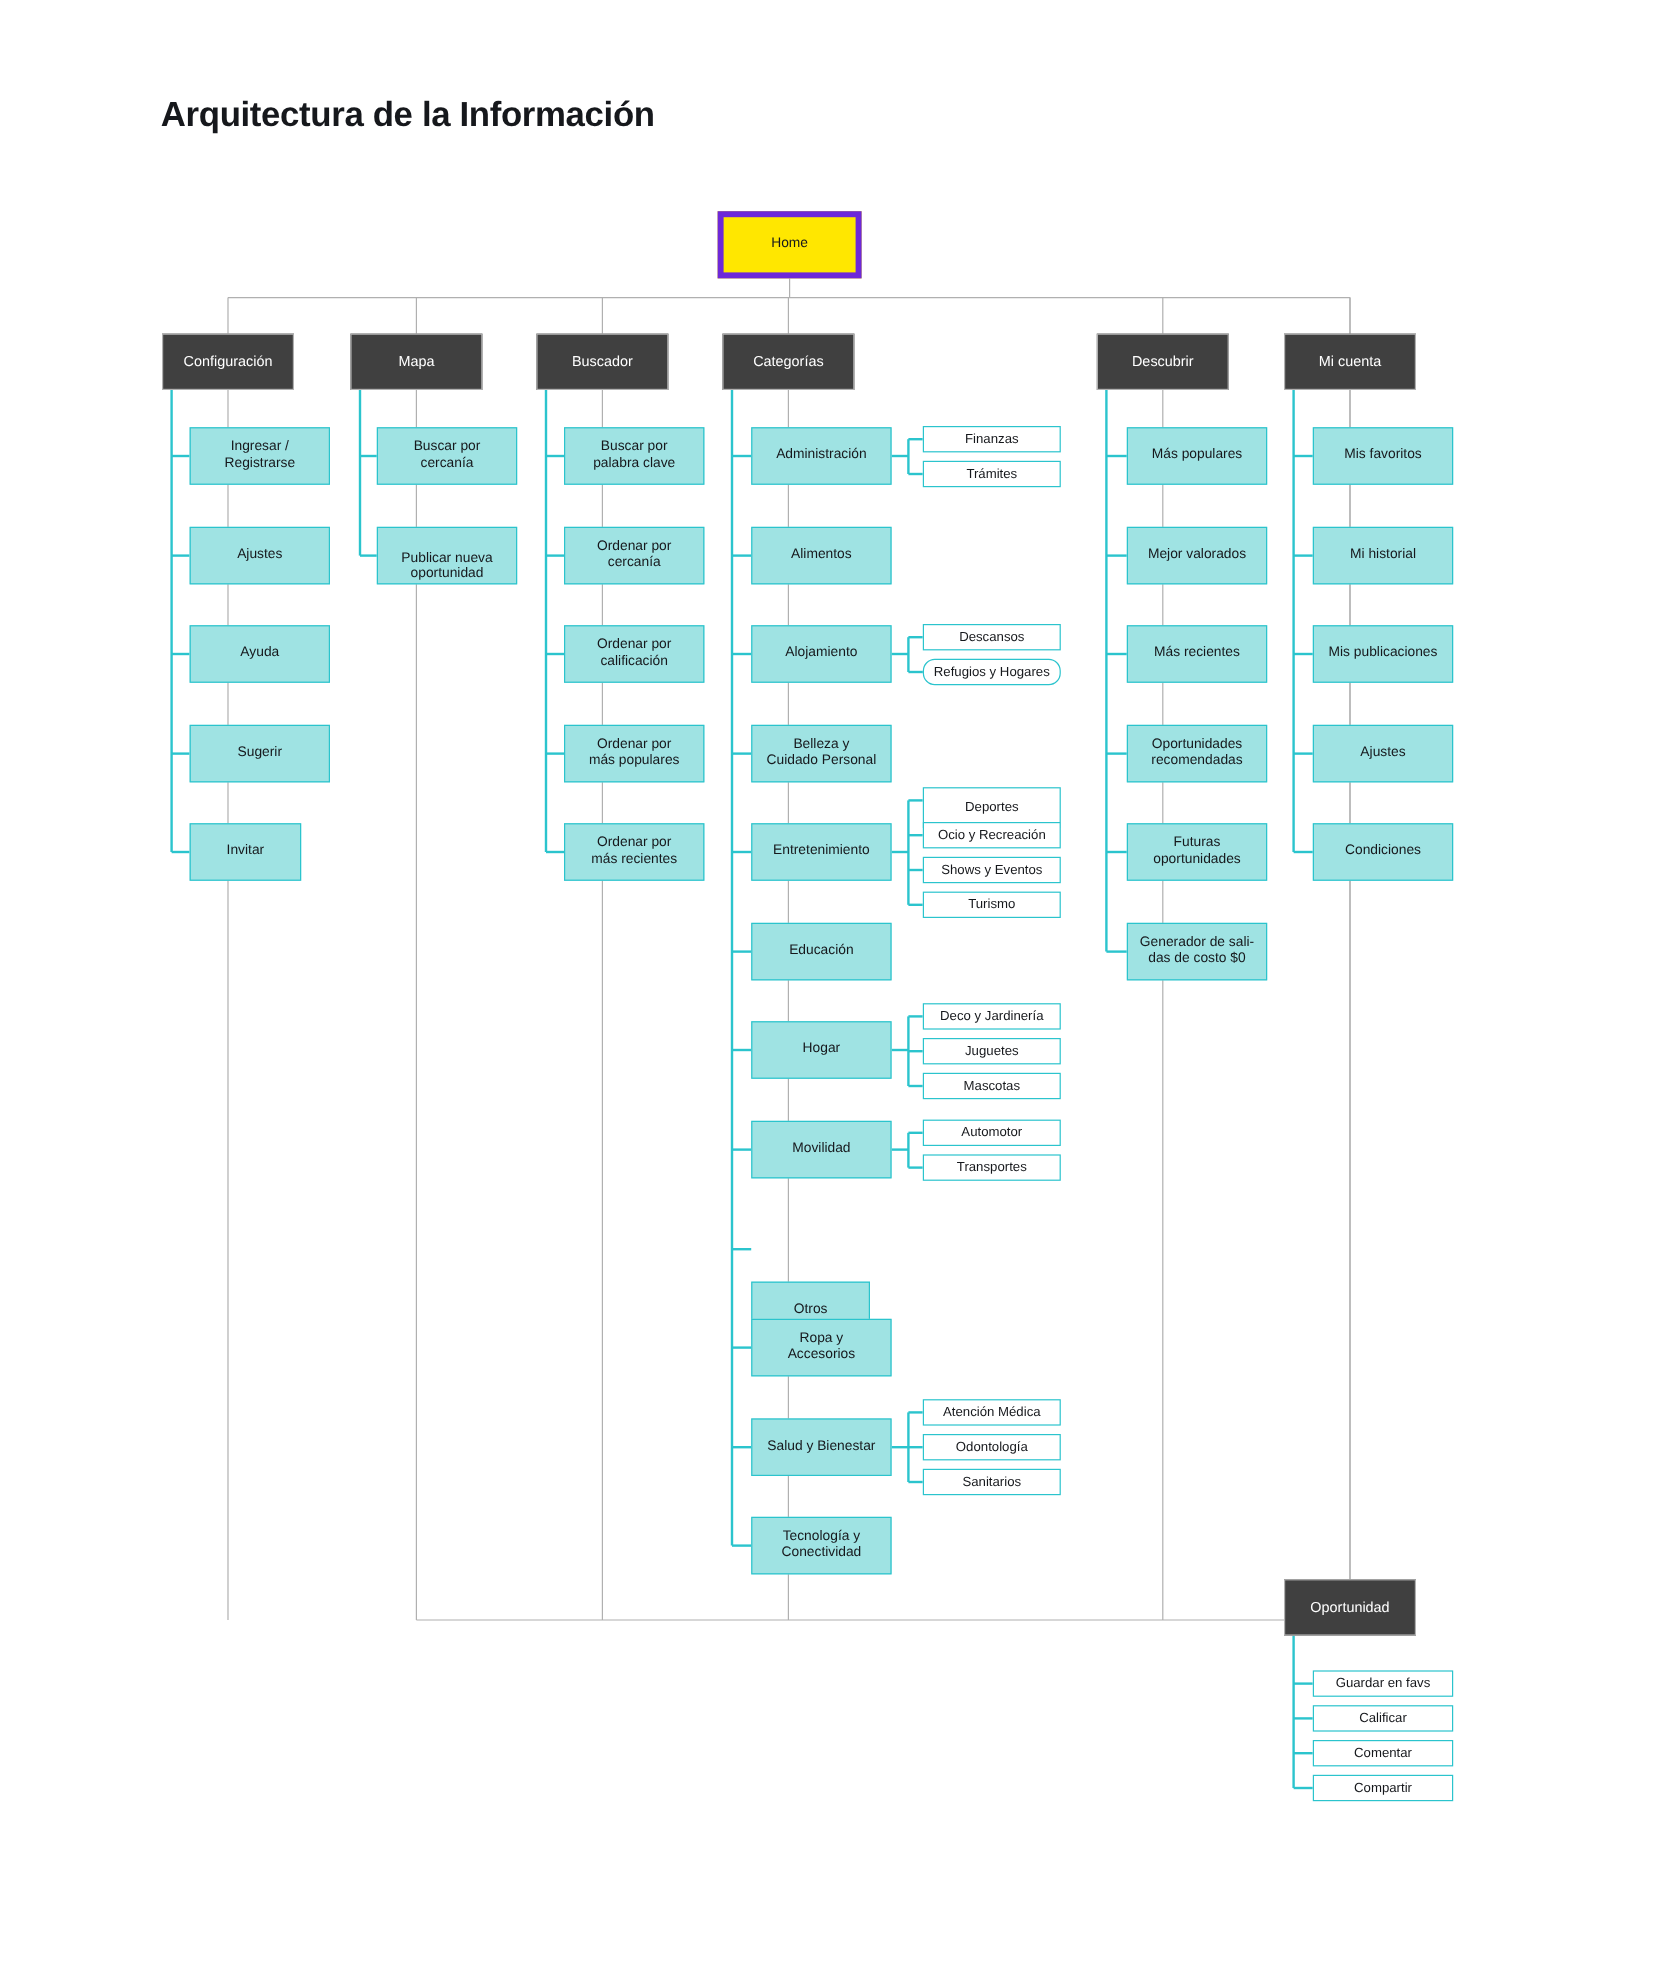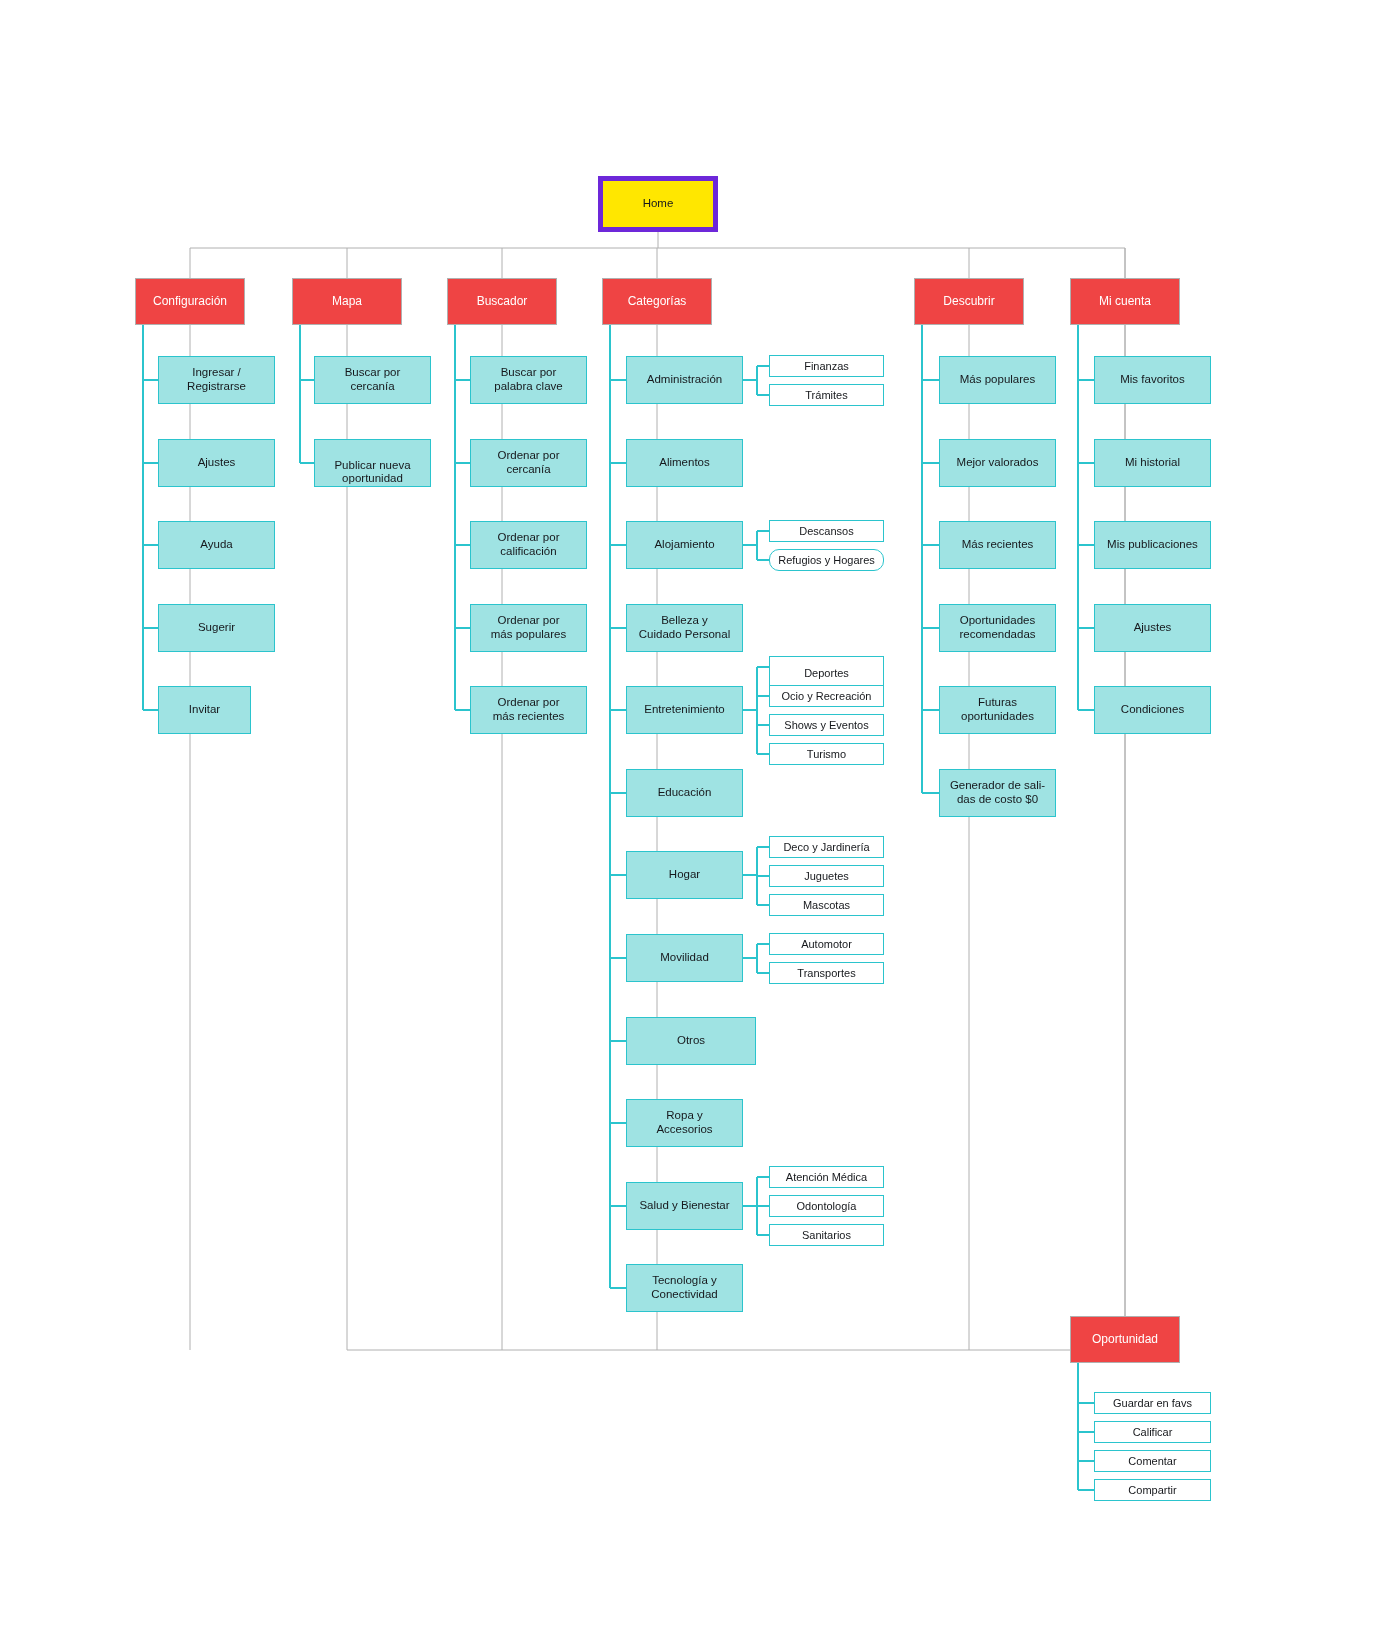--- a/index.html
+++ b/index.html
@@ -42,21 +42,21 @@
   }
   
   .lvl-home {
     background: #ffe700;
     border: 5px solid #6d28d9;
     color: #16181c;
     font-size: 11.5px;
   }
   
   .lvl1 {
-    background: #ef4444;
+    background: #404040;
     border: 1px solid #b0b0b0;
     color: #ffffff;
     font-size: 12px;
   }
   
   .lvl2 {
     background: #9fe3e3;
     border: 1.5px solid #2bc4cd;
     color: #16181c;
     font-size: 11.5px;
@@ -67,20 +67,21 @@
     border: 1.5px solid #2bc4cd;
     color: #16181c;
     font-size: 11px;
   }
 </style>
 </head>
 <body>
 
 <div id="page">
 
+  <div id="title">Arquitectura de la Información</div>
 
   <svg id="wires" viewBox="0 0 1400 1635" width="1400" height="1635" aria-hidden="true">
       <line x1="658" y1="232" x2="658" y2="248" stroke="#b0b0b0" stroke-width="1"></line>
       <line x1="190" y1="248" x2="1125" y2="248" stroke="#b0b0b0" stroke-width="1"></line>
       <line x1="190" y1="248" x2="190" y2="278" stroke="#b0b0b0" stroke-width="1"></line>
       <line x1="143" y1="325" x2="143" y2="710" stroke="#2bc4cd" stroke-width="2"></line>
       <line x1="143" y1="380" x2="158" y2="380" stroke="#2bc4cd" stroke-width="2"></line>
       <line x1="143" y1="463" x2="158" y2="463" stroke="#2bc4cd" stroke-width="2"></line>
       <line x1="143" y1="545" x2="158" y2="545" stroke="#2bc4cd" stroke-width="2"></line>
       <line x1="143" y1="628" x2="158" y2="628" stroke="#2bc4cd" stroke-width="2"></line>
@@ -210,21 +211,21 @@
       <div class="node lvl3" style="left: 769px; top: 714px; width: 115px; height: 22px;"><span>Shows y Eventos</span></div>
       <div class="node lvl3" style="left: 769px; top: 743px; width: 115px; height: 22px;"><span>Turismo</span></div>
       <div class="node lvl2" style="left: 626px; top: 769px; width: 117px; height: 48px;"><span>Educación</span></div>
       <div class="node lvl2" style="left: 626px; top: 851px; width: 117px; height: 48px;"><span>Hogar</span></div>
       <div class="node lvl3" style="left: 769px; top: 836px; width: 115px; height: 22px;"><span>Deco y Jardinería</span></div>
       <div class="node lvl3" style="left: 769px; top: 865px; width: 115px; height: 22px;"><span>Juguetes</span></div>
       <div class="node lvl3" style="left: 769px; top: 894px; width: 115px; height: 22px;"><span>Mascotas</span></div>
       <div class="node lvl2" style="left: 626px; top: 934px; width: 117px; height: 48px;"><span>Movilidad</span></div>
       <div class="node lvl3" style="left: 769px; top: 933px; width: 115px; height: 22px;"><span>Automotor</span></div>
       <div class="node lvl3" style="left: 769px; top: 962px; width: 115px; height: 22px;"><span>Transportes</span></div>
-      <div class="node lvl2" style="left: 626px; top: 1017px; width: 130px; height: 48px;"><span>Otros</span></div>
+      <div class="node lvl2" style="left: 626px; top: 1068px; width: 99px; height: 48px;"><span>Otros</span></div>
       <div class="node lvl2" style="left: 626px; top: 1099px; width: 117px; height: 48px;"><span>Ropa y
 Accesorios</span></div>
       <div class="node lvl2" style="left: 626px; top: 1182px; width: 117px; height: 48px;"><span>Salud y Bienestar</span></div>
       <div class="node lvl3" style="left: 769px; top: 1166px; width: 115px; height: 22px;"><span>Atención Médica</span></div>
       <div class="node lvl3" style="left: 769px; top: 1195px; width: 115px; height: 22px;"><span>Odontología</span></div>
       <div class="node lvl3" style="left: 769px; top: 1224px; width: 115px; height: 22px;"><span>Sanitarios</span></div>
       <div class="node lvl2" style="left: 626px; top: 1264px; width: 117px; height: 48px;"><span>Tecnología y
 Conectividad</span></div>
       <div class="node lvl1" style="left: 914px; top: 278px; width: 110px; height: 47px;"><span>Descubrir</span></div>
       <div class="node lvl2" style="left: 939px; top: 356px; width: 117px; height: 48px;"><span>Más populares</span></div>

